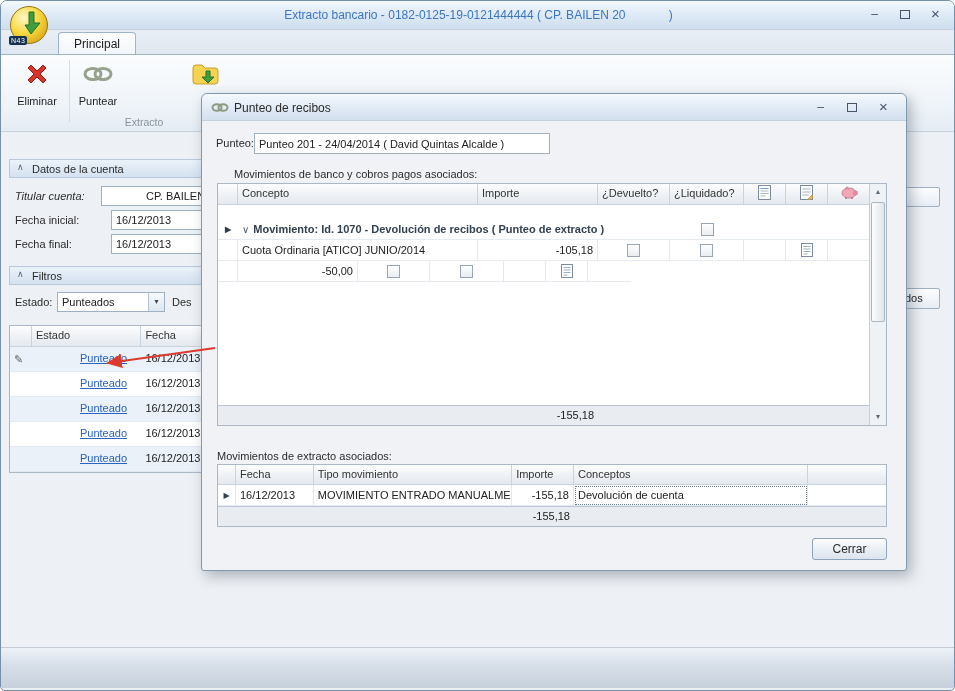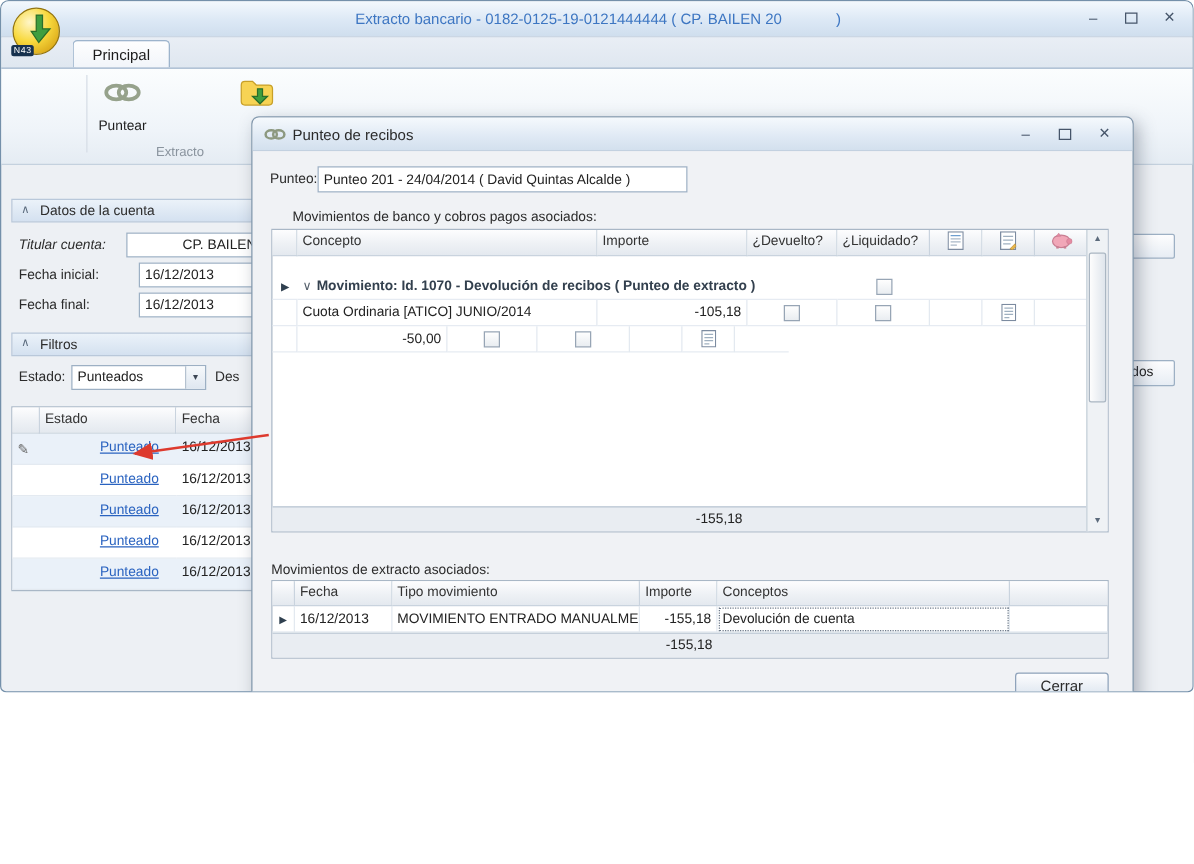--- a/index.html
+++ b/index.html
@@ -1,19 +1,19 @@
 <!DOCTYPE html>
 <html><head>
 <meta charset="utf-8">
 <style>
   * { margin:0; padding:0; box-sizing:border-box; }
   html,body { background:#ffffff; }
   body { font-family:"Liberation Sans", sans-serif; }
   #window {
-    position:relative; width:955px; height:554px;
+    position:relative; width:955px; height:691px;
     background:#edf0f4;
     border:1px solid #7490aa; border-radius:7px 7px 5px 5px;
     overflow:hidden;
   }
   .abs { position:absolute; }
   .lbl { position:absolute; font-size:11px; color:#2b2b2b; }
   
   .titlebar {
     position:absolute; left:0; top:0; width:955px; height:29px;
     background:linear-gradient(#f3f8fd,#dce8f5 55%,#cfdeee);
@@ -165,20 +165,28 @@
     <svg class="abs" style="left:12px;top:6px;" width="26" height="28" viewBox="0 0 26 28">
       <path d="M14 2 L14 13 L20 13 L11 24 L5 15 L9 15 L9 2 Z" fill="#3f9e3f" stroke="#2a6f2a" stroke-width="1"></path>
     </svg>
     <span class="logo-badge">N43</span>
   </div>
 
   <div class="tabstrip"></div>
   <div class="tab">Principal</div>
 
   <div class="ribbon">
+    <div class="rbtn" style="left:8px;width:56px;">
+      <span class="ric">
+        <svg width="30" height="30" viewBox="0 0 30 30">
+          <path d="M6 9 L9 6 L15 12 L21 6 L24 9 L18 15 L24 21 L21 24 L15 18 L9 24 L6 21 L12 15 Z" fill="#d8352a" stroke="#9e1f16" stroke-width="1"></path>
+        </svg>
+      </span>
+      <span>Eliminar</span>
+    </div>
     <div class="rsep" style="left:68px;"></div>
     <div class="rbtn" style="left:72px;width:50px;">
       <span class="ric">
         <svg width="32" height="30" viewBox="0 0 32 30">
           <g fill="none" stroke="#96a28c" stroke-width="3">
             <ellipse cx="11" cy="15" rx="8" ry="5.5"></ellipse>
             <ellipse cx="21" cy="15" rx="8" ry="5.5"></ellipse>
           </g>
         </svg>
       </span>

